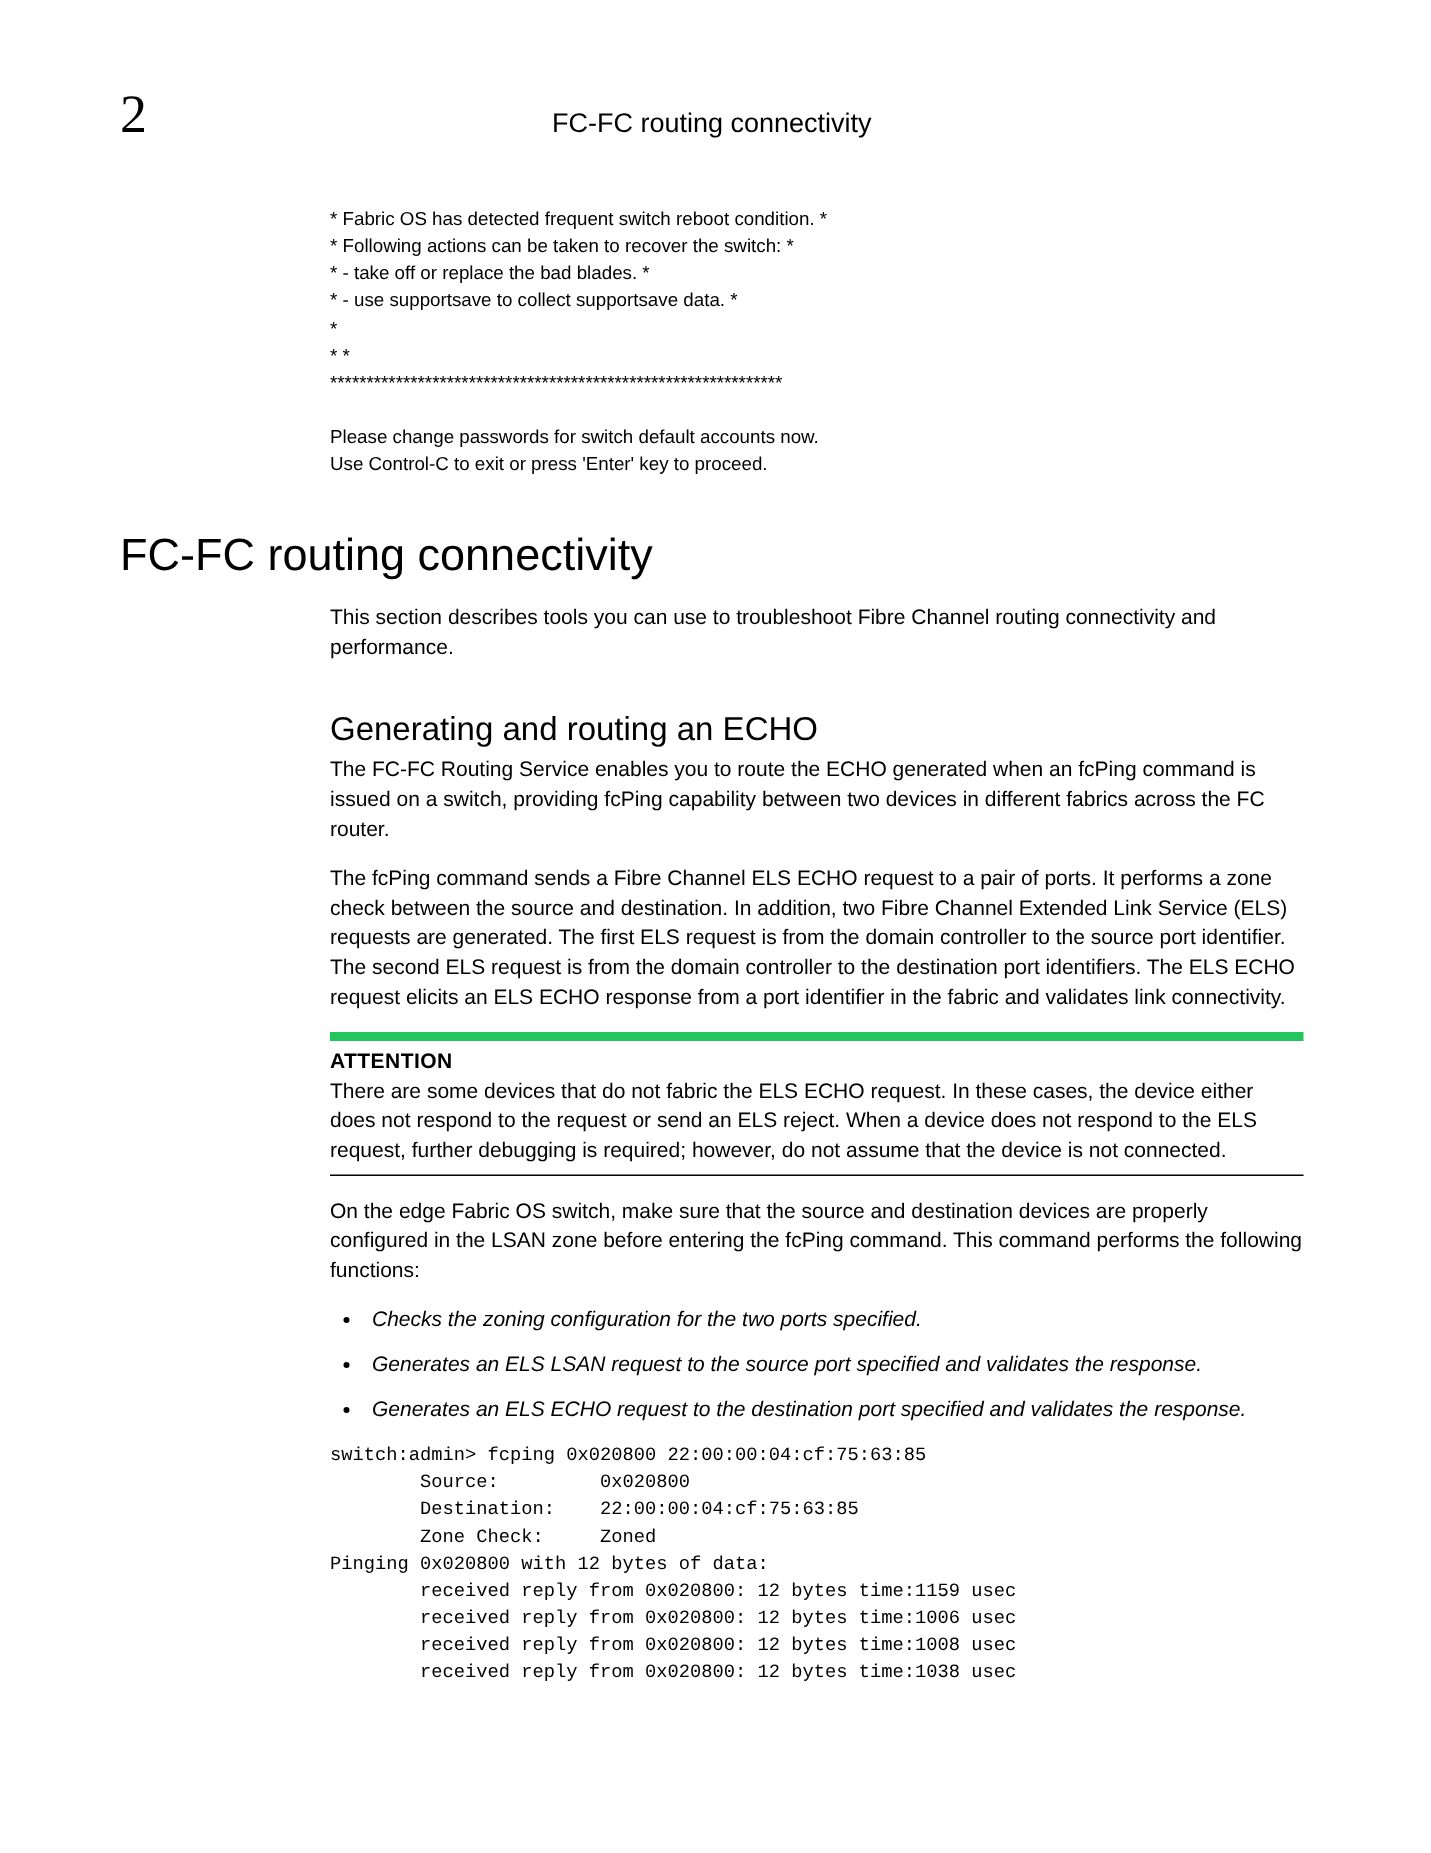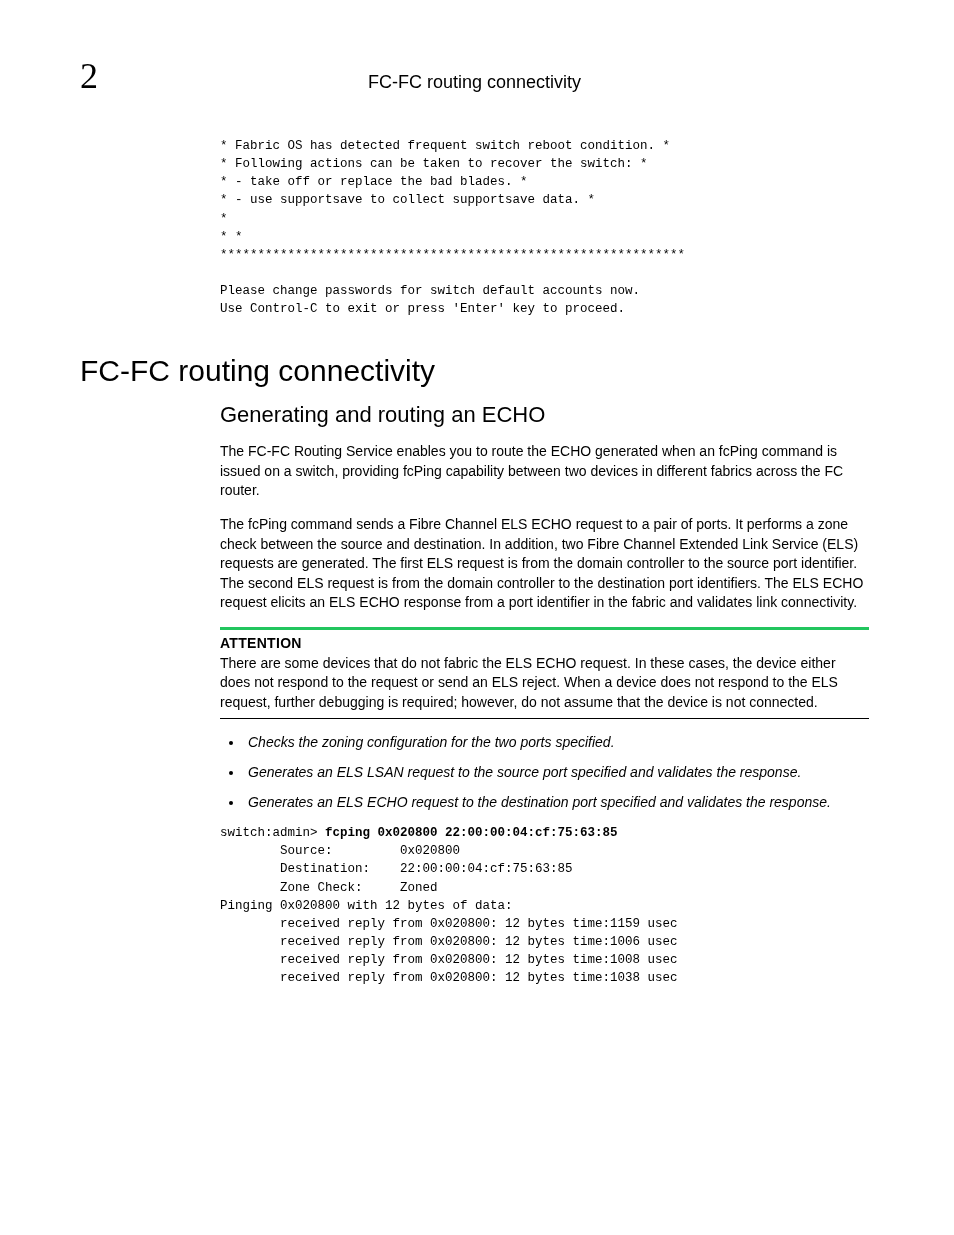--- a/index.html
+++ b/index.html
@@ -32,21 +32,21 @@
   }
   .header-title {
     font-family: Arial, Helvetica, sans-serif;
     font-size: 18px;
     font-weight: 400;
     text-align: center;
     flex: 1;
     margin-left: -140px;
   }
   .code-block {
-    font-family: Liberation Mono, monospace;
+    font-family: Liberation Sans, sans-serif;
     font-size: 12.5px;
     line-height: 1.45;
     white-space: pre;
     margin-left: 140px;
     margin-bottom: 36px;
   }
   .h1 {
     font-family: "Arial Narrow", Arial, Helvetica, sans-serif;
     font-stretch: condensed;
     font-size: 30px;
@@ -58,31 +58,31 @@
     font-size: 14px;
     line-height: 1.4;
     margin-bottom: 32px;
   }
   .h2 {
     font-family: "Arial Narrow", Arial, Helvetica, sans-serif;
     font-stretch: condensed;
     font-size: 22px;
     font-weight: 400;
     margin-left: 140px;
-    margin-bottom: 14px;
+    margin-bottom: 4px;
   }
   .para {
     margin-left: 140px;
     font-size: 14px;
     line-height: 1.4;
     margin-bottom: 14px;
   }
   .attention-block {
     margin-left: 140px;
-    border-top: 3px solid #22c55e;
+    border-top: 6px solid #22c55e;
     border-bottom: 1px solid #000;
     padding: 4px 0 6px 0;
     font-size: 14px;
     line-height: 1.4;
     margin-bottom: 14px;
   }
   .attention-label {
     font-family: "Arial Narrow", Arial, Helvetica, sans-serif;
     font-stretch: condensed;
     font-weight: 700;
@@ -101,21 +101,21 @@
     padding-left: 4px;
     font-style: italic;
   }
   .code-block2 {
     font-family: 'Courier New', Courier, monospace;
     font-size: 12.5px;
     line-height: 1.45;
     white-space: pre;
     margin-left: 140px;
   }
-  .mono-b { font-weight: 700; }
+  .mono-b { font-weight: 400; }
   .b { font-weight: 400; }
 </style>
 </head>
 <body>
 
 <div class="page">
 
   <div class="header-row">
     <div class="chapter-num">2</div>
     <div class="header-title">FC-FC routing connectivity</div>
@@ -127,37 +127,41 @@
 * - use supportsave to collect supportsave data. *
 *
 * *
 **************************************************************
 
 Please change passwords for switch default accounts now.
 Use Control-C to exit or press 'Enter' key to proceed.</div>
 
   <div class="h1">FC-FC routing connectivity</div>
 
+  <div class="intro">This section describes tools you can use to troubleshoot Fibre Channel routing connectivity and performance.</div>
 
   <div class="h2">Generating and routing an ECHO</div>
 
   <div class="para">
     <span>The FC-FC Routing Service enables you to route the ECHO generated when an </span><span class="b">fcPing</span><span> command is issued on a switch, providing </span><span class="b">fcPing</span><span> capability between two devices in different fabrics across the FC router.</span>
   </div>
 
   <div class="para">
     <span>The </span><span class="b">fcPing</span><span> command sends a Fibre Channel ELS ECHO request to a pair of ports. It performs a zone check between the source and destination. In addition, two Fibre Channel Extended Link Service (ELS) requests are generated. The first ELS request is from the domain controller to the source port identifier. The second ELS request is from the domain controller to the destination port identifiers. The ELS ECHO request elicits an ELS ECHO response from a port identifier in the fabric and validates link connectivity.</span>
   </div>
 
 
   <div class="attention-block">
     <span class="attention-label">ATTENTION</span>
     <span>There are some devices that do not fabric the ELS ECHO request. In these cases, the device either does not respond to the request or send an ELS reject. When a device does not respond to the ELS request, further debugging is required; however, do not assume that the device is not connected.</span>
   </div>
 
+  <div class="para">
+    <span>On the edge Fabric OS switch, make sure that the source and destination devices are properly configured in the LSAN zone before entering the </span><span class="b">fcPing</span><span> command. This command performs the following functions:</span>
+  </div>
 
   <ul class="bullets">
     <li>Checks the zoning configuration for the two ports specified.</li>
     <li>Generates an ELS LSAN request to the source port specified and validates the response.</li>
     <li>Generates an ELS ECHO request to the destination port specified and validates the response.</li>
   </ul>
 
   <div class="code-block2"><span>switch:admin&gt; </span><span class="mono-b">fcping 0x020800 22:00:00:04:cf:75:63:85</span>
 <span>        Source:         0x020800
         Destination:    22:00:00:04:cf:75:63:85

